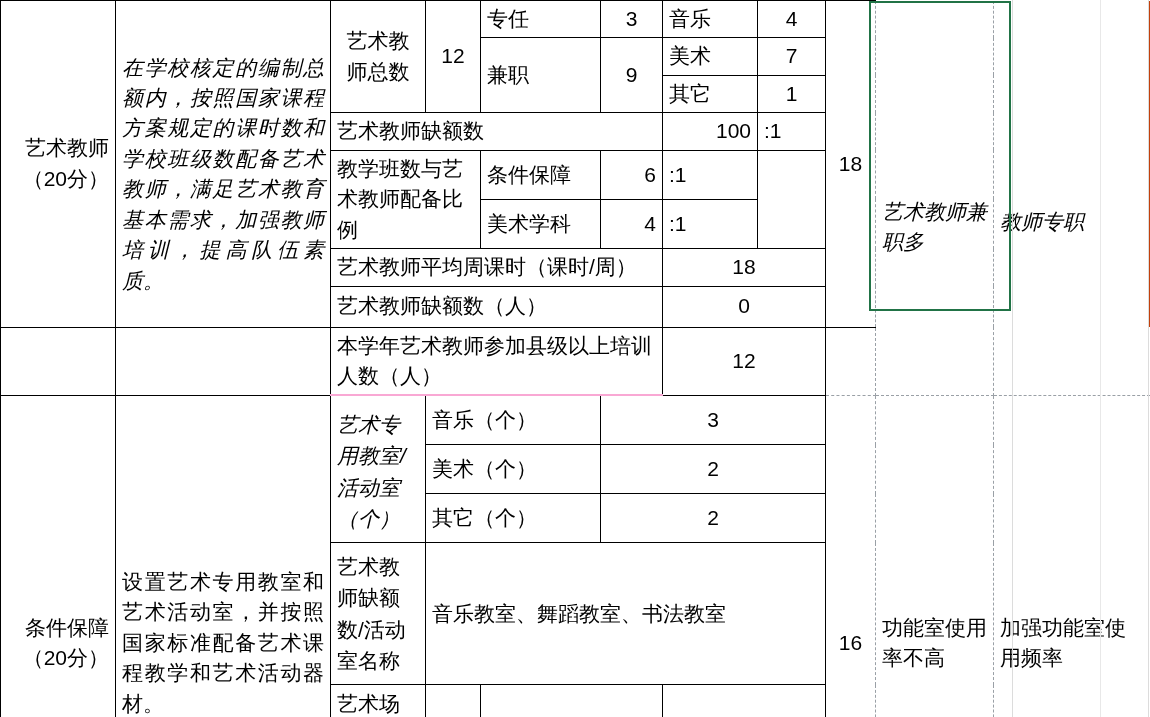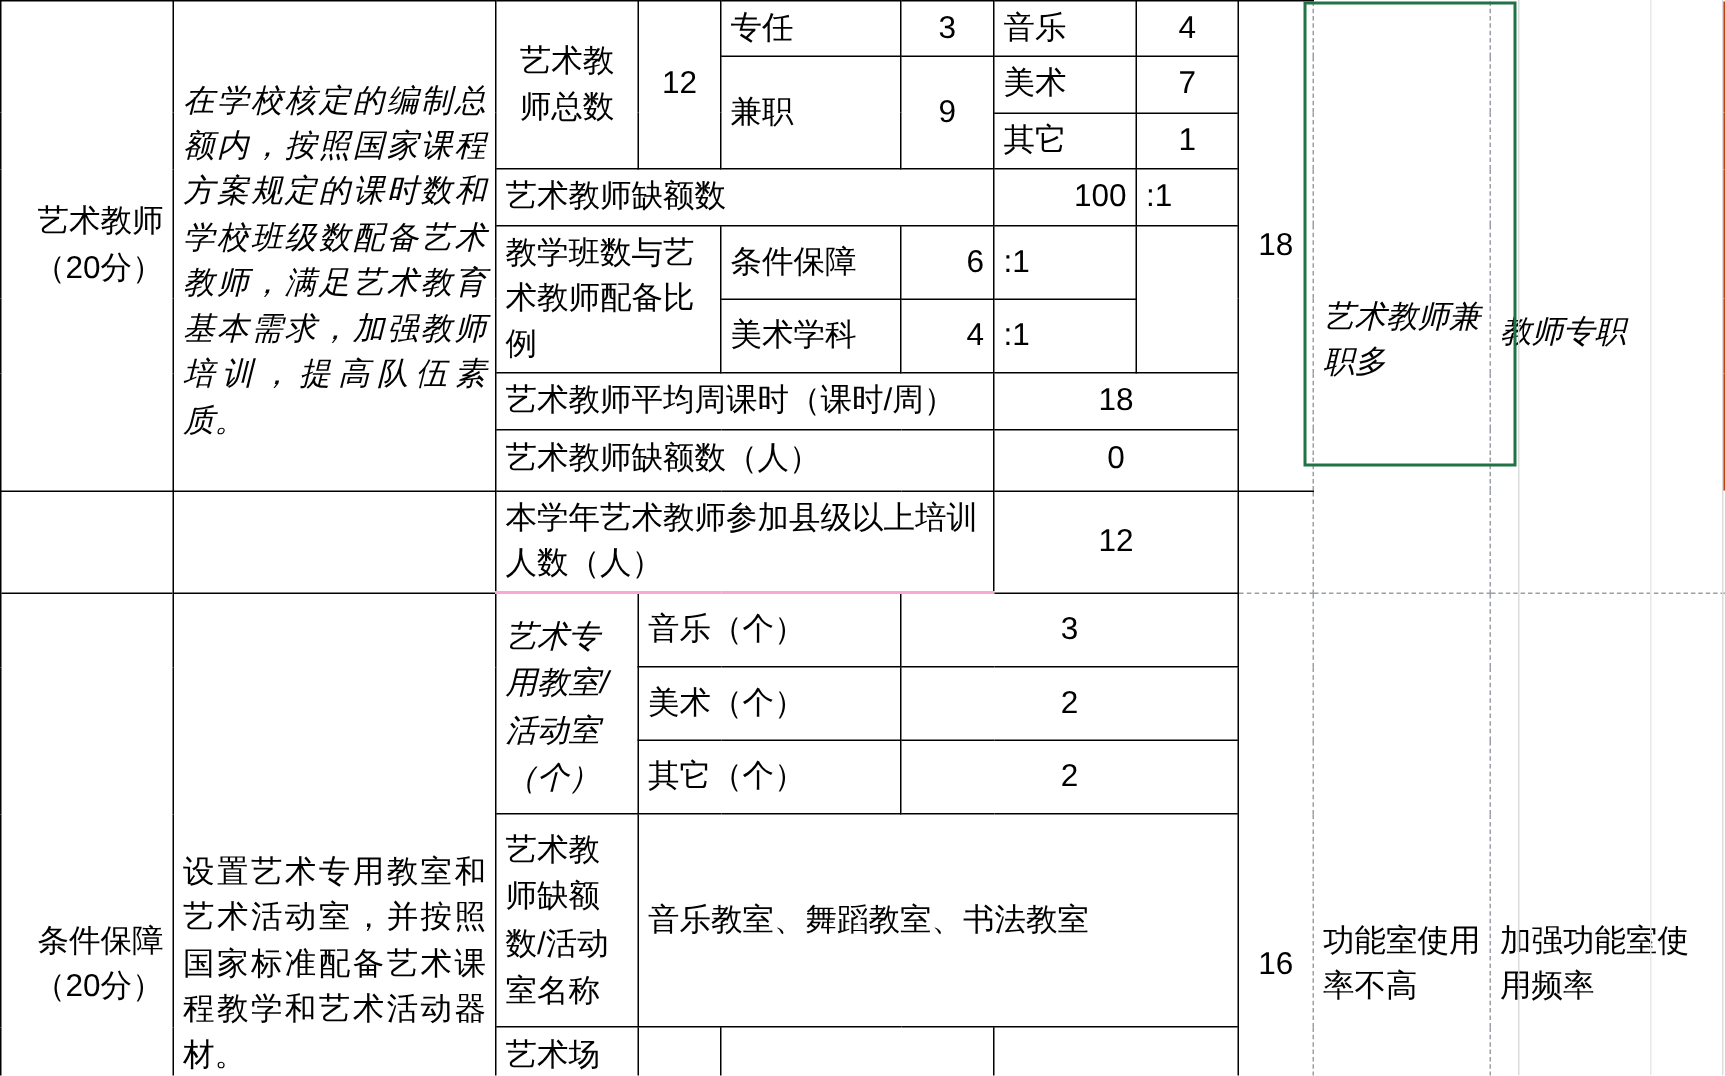--- a/index.html
+++ b/index.html
@@ -88,21 +88,21 @@
       <td class="c mid no-top" rowspan="3">12</td>
 
       <td class="l mid no-top">专任</td>
       <td class="c mid no-top">3</td>
 
       <td class="l mid no-top">音乐</td>
       <td class="c mid no-top">4</td>
 
       <td class="c mid no-top dash-right plain" rowspan="8" style="border-right:1px dashed #9aa0a6;">18</td>
       <td class="top plain" rowspan="8" style="border:none;border-right:1px dashed #9aa0a6;padding-top:130px;">艺术教师兼职多</td>
-      <td class="top plain" rowspan="8" style="border:none;border-right:5px solid #c2410c;padding-top:120px;">教师专职</td>
+      <td class="top plain" rowspan="8" style="border:none;border-right:3px solid #c2410c;padding-top:120px;">教师专职</td>
     </tr>
 
     <tr>
       <td class="l mid" rowspan="2">兼职</td>
       <td class="c mid" rowspan="2">9</td>
       <td class="l mid">美术</td>
       <td class="c mid">7</td>
     </tr>
 
     <tr>

